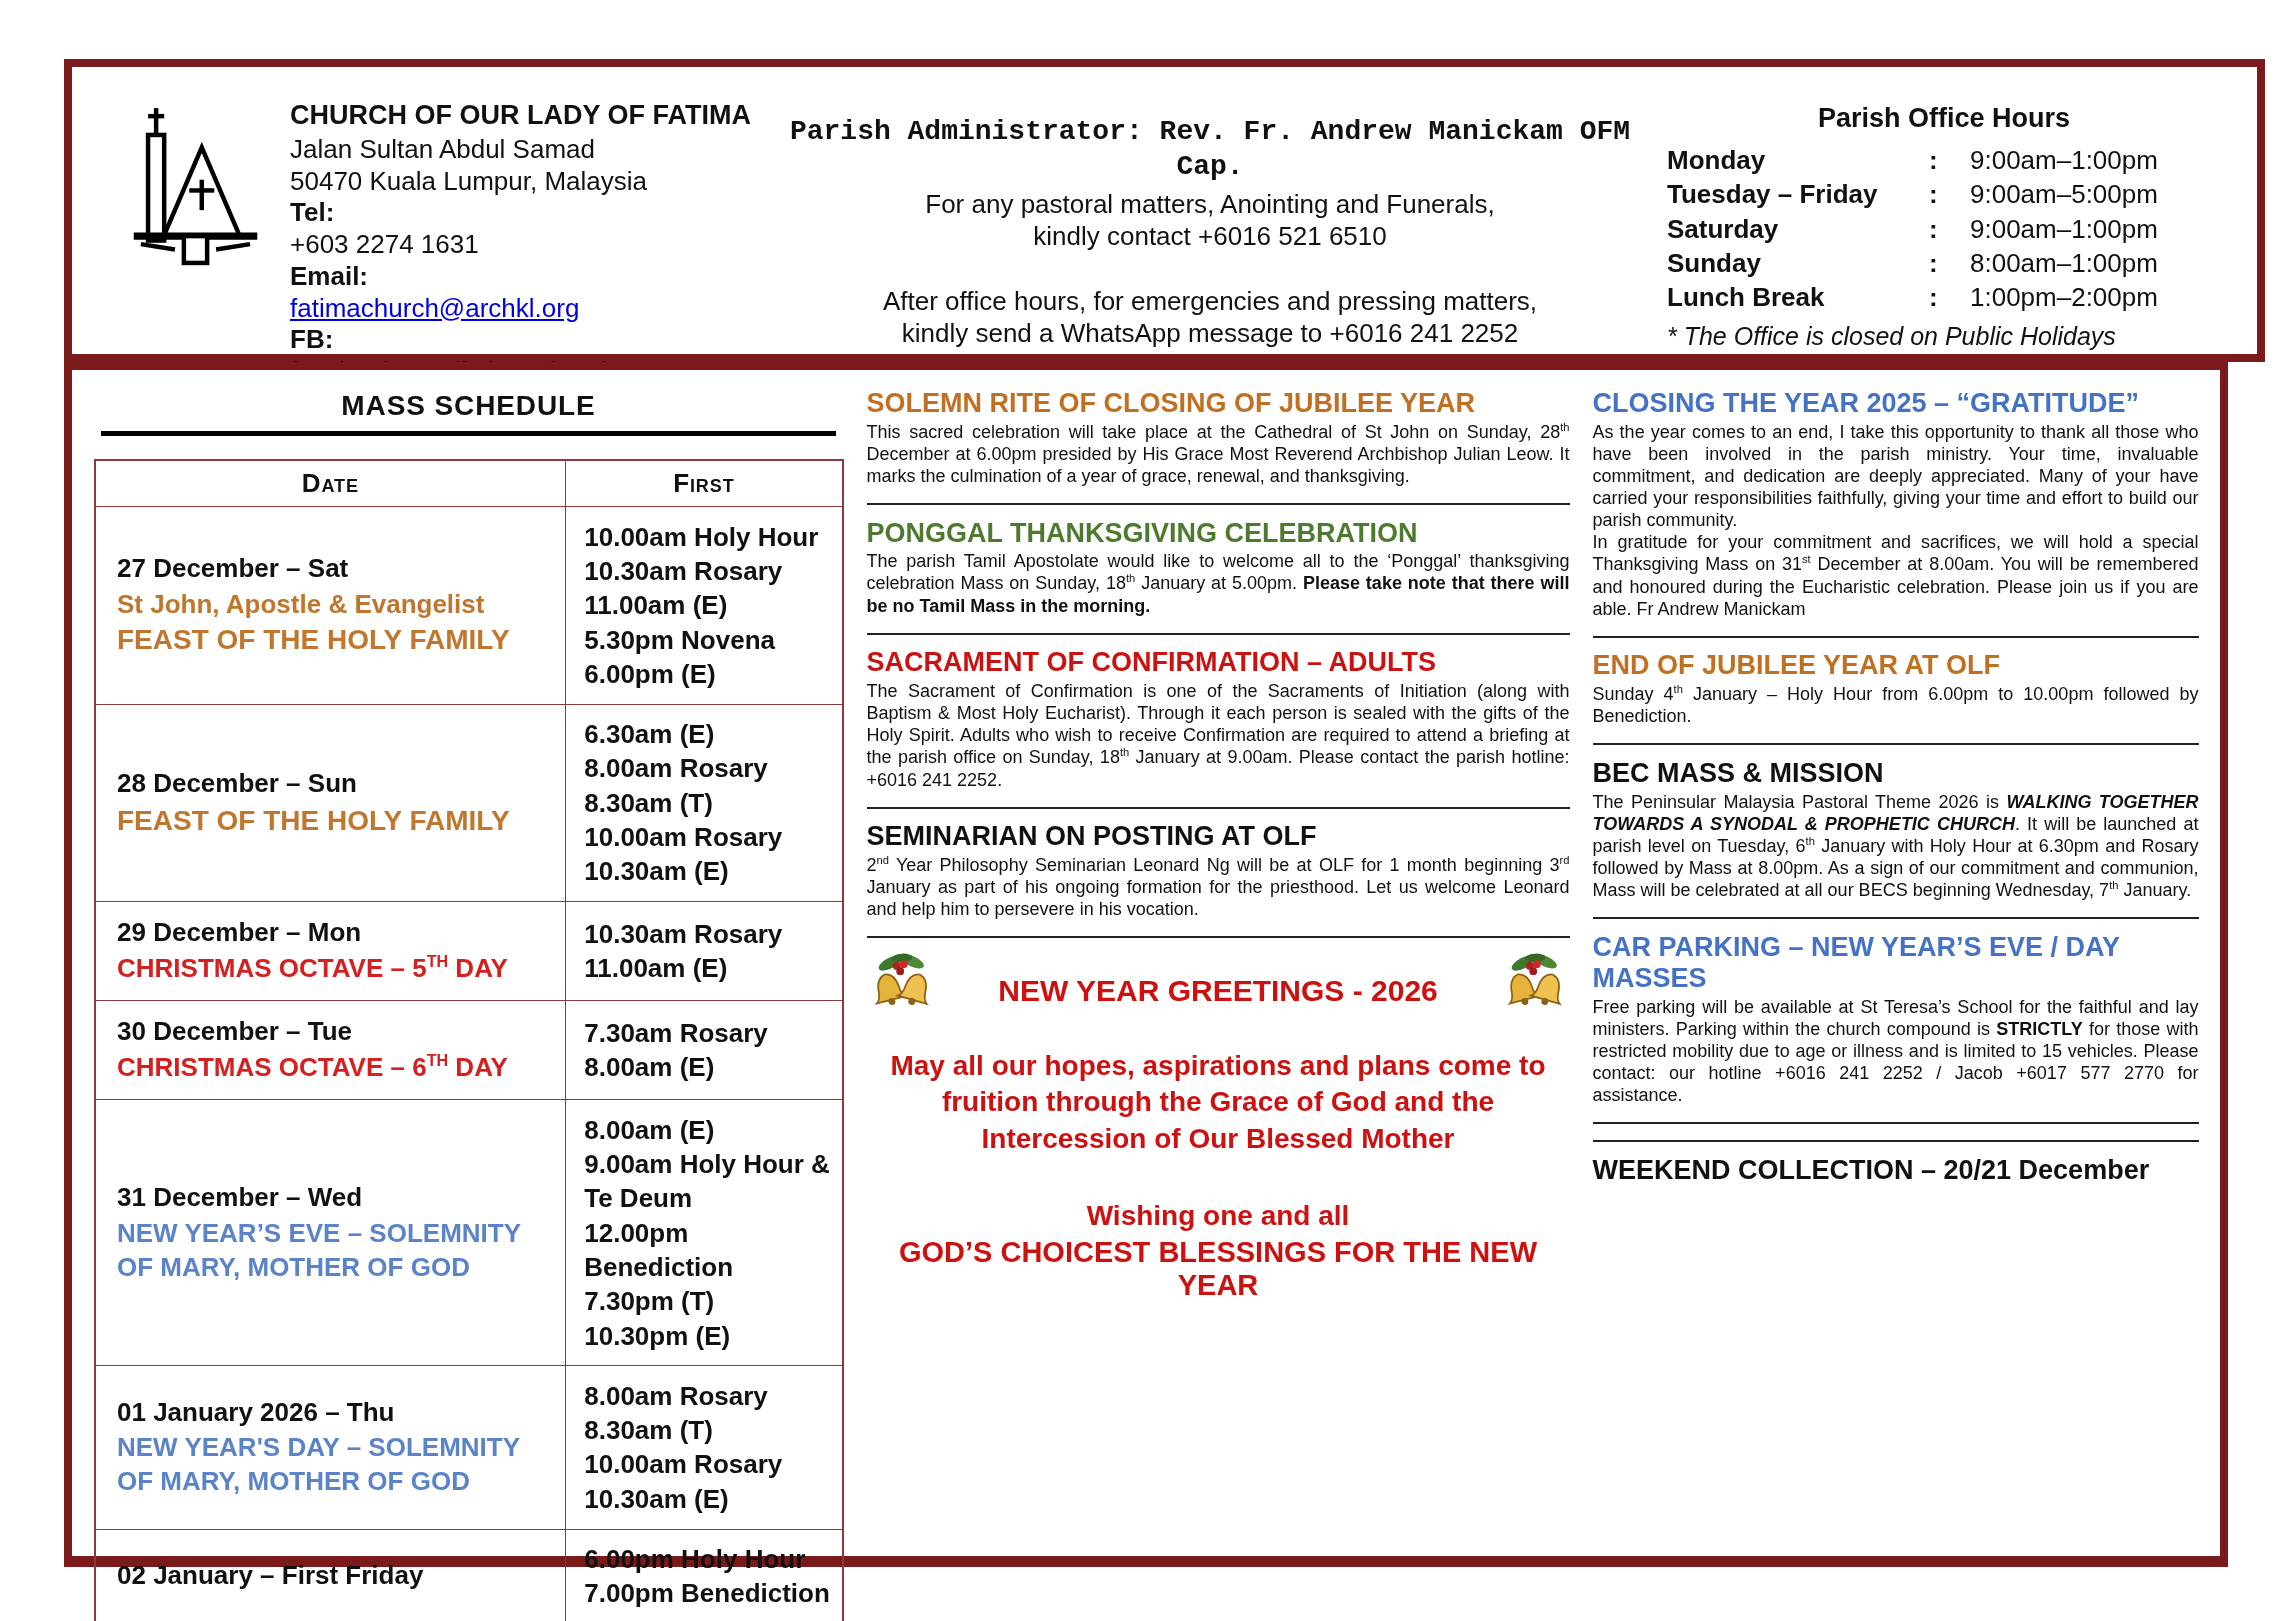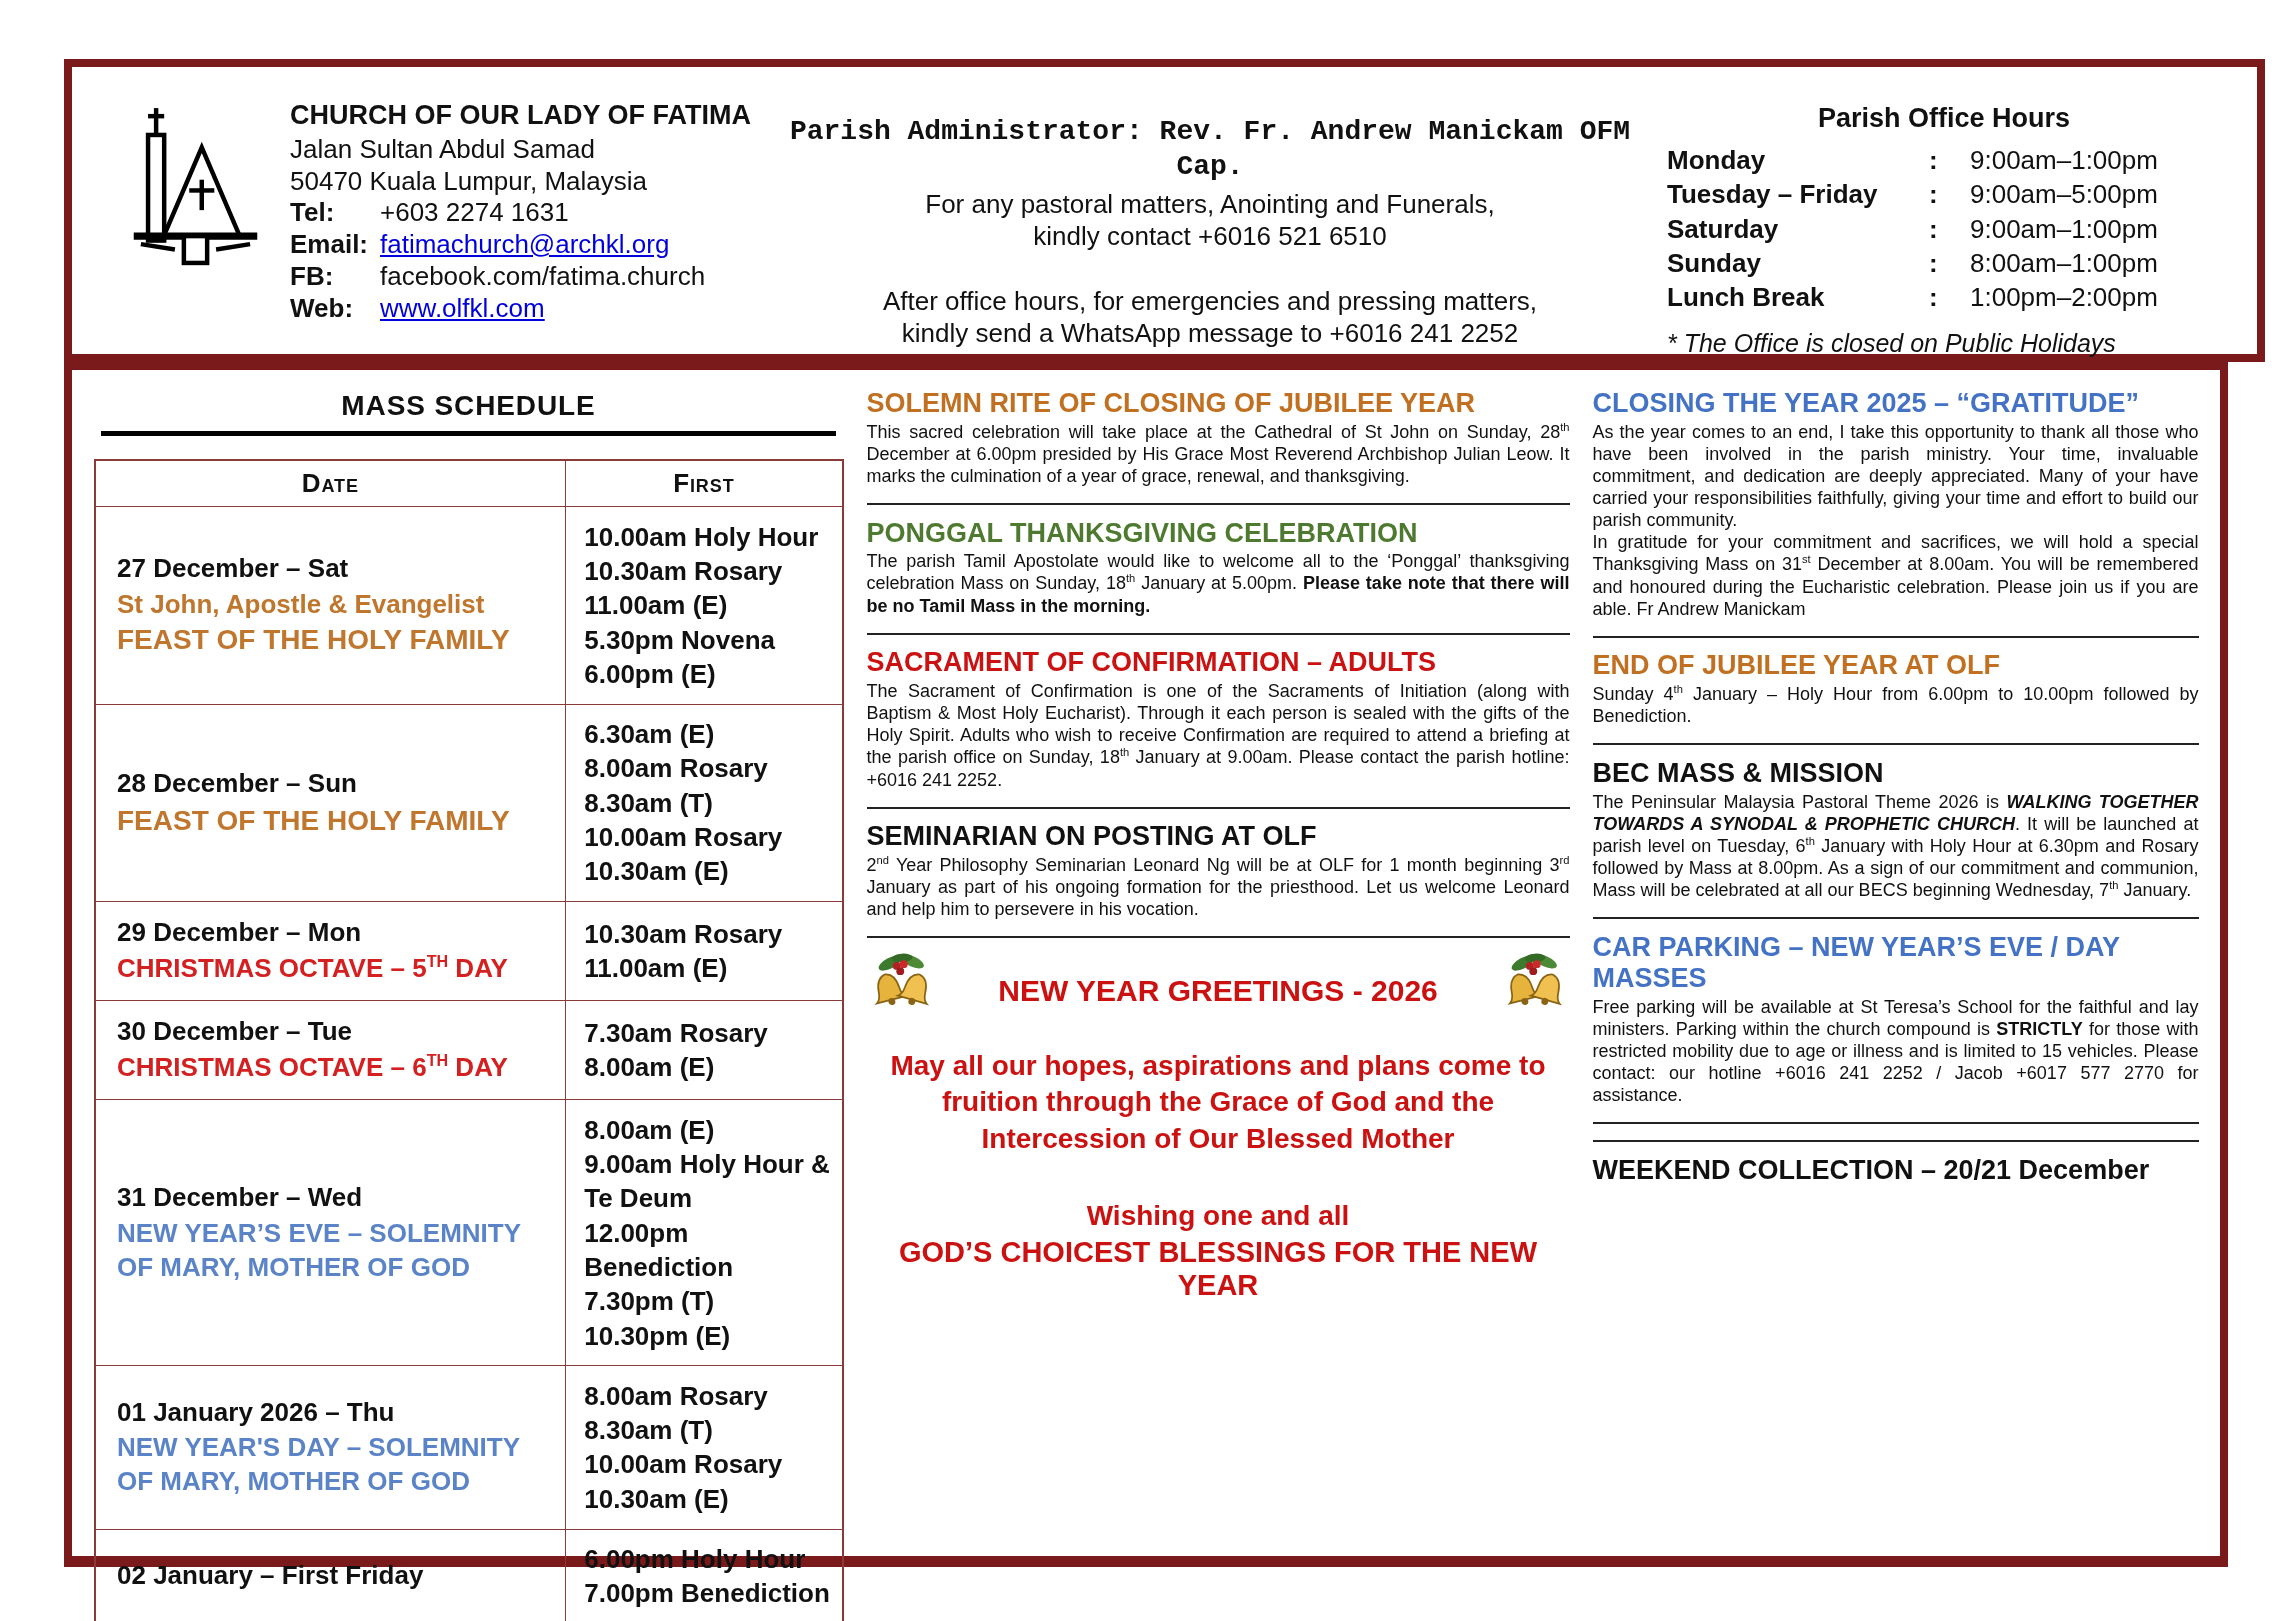--- a/index.html
+++ b/index.html
@@ -16,34 +16,34 @@
   .body-box{
     position:absolute;left:64px;top:362px;width:2164px;height:1205px;
     border:8px solid #7a1a1a;border-bottom-width:11.6px;box-sizing:border-box;background:#fff;
     display:flex;gap:23px;padding:12.5px 21.5px 9px 21.5px;
   }
   
   .hdr-left{display:flex;gap:23px;padding:25px 0 0 52px;width:690px;box-sizing:border-box;}
   .church-logo{width:143px;height:179px;flex:0 0 auto;}
   .church-info{font-size:26px;line-height:1.22;padding-top:7.2px;}
   .church-name{font-weight:bold;font-size:27px;margin-bottom:1.8px;}
-  .contact-row{display:flex;}
+  .contact-row{display:flex;flex-direction:column;}
   .contact-label{font-weight:bold;width:90px;flex:0 0 auto;}
   .contact-value{}
   a.lnk{color:#0000dd;text-decoration:underline;}
   .hdr-center{width:896px;text-align:center;padding-top:47px;font-size:26px;line-height:1.25;box-sizing:border-box;}
   .admin-line1{font-weight:bold;font-size:28px;margin-bottom:3.6px;font-family:Liberation Mono, monospace;}
   .admin-p2{margin-top:32px;}
   .hdr-right{flex:1;padding:36px 36px 0 9px;font-size:26px;box-sizing:border-box;}
   .oh-title{font-weight:bold;text-align:center;font-size:27px;margin-bottom:9px;}
   .oh-row{display:flex;line-height:1.32;}
   .oh-day{font-weight:bold;width:262px;flex:0 0 auto;}
   .oh-colon{width:41px;flex:0 0 auto;font-weight:bold;}
   .oh-time{}
-  .oh-note{font-style:italic;margin-top:14px;font-size:25px;}
+  .oh-note{font-style:italic;margin-top:7px;font-size:25px;}
   
   .col1{width:750px;flex:0 0 auto;}
   .col2{width:703px;flex:0 0 auto;padding-top:5.4px;}
   .col3{flex:1;padding-top:5.4px;}
   
   .mass-title{
     font-weight:bold;font-size:28px;text-align:center;letter-spacing:0.9px;
     padding:7.2px 0 9px 0;border-bottom:5.4px solid #000;margin:0 7.2px 23px 7.2px;
   }
   table.sched{width:100%;border-collapse:collapse;border:2.7px solid #8b3a3a;}

